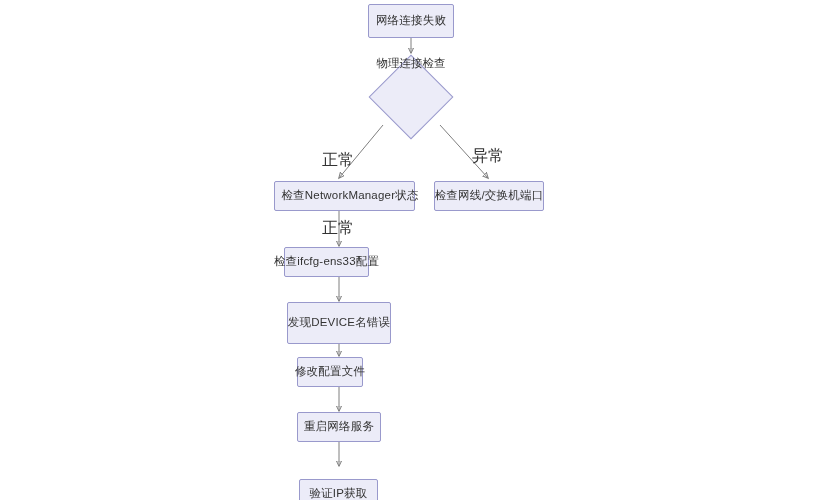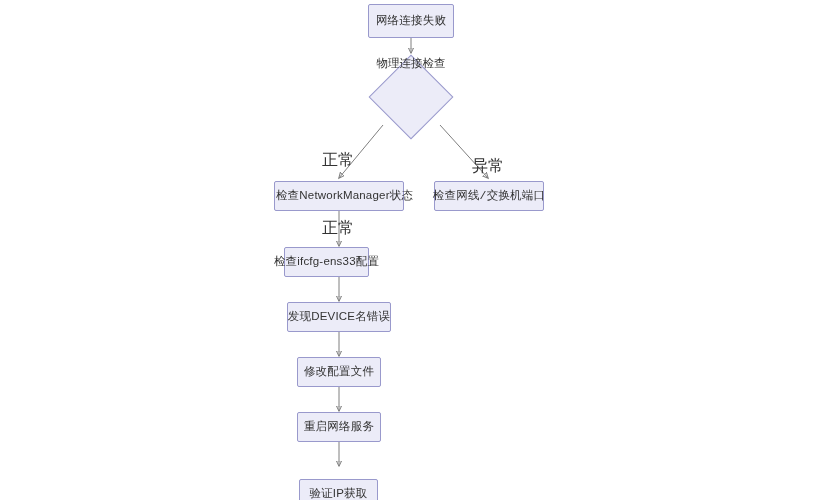--- a/index.html
+++ b/index.html
@@ -114,47 +114,47 @@
 
   <div class="node" style="left:368px; top:4px; width:86px; height:34px;">
     <span class="node-label">网络连接失败</span>
   </div>
 
   <div class="decision-wrap" style="left:353px; top:56px; width:116px; height:82px;">
     <div class="decision-shape" style="width:58px; height:58px;"></div>
     <span class="decision-label">物理连接检查</span>
   </div>
 
-  <div class="node" style="left:274px; top:181px; width:130px; height:30px;padding-left:11px;">
+  <div class="node" style="left:274px; top:181px; width:141px; height:30px;padding-left:11px;">
     <span class="node-label">检查NetworkManager状态</span>
   </div>
 
-  <div class="node" style="left:434px; top:181px; width:110px; height:30px;font-family:Liberation Mono, monospace;">
+  <div class="node" style="left:434px; top:181px; width:110px; height:30px;">
     <span class="node-label">检查网线/交换机端口</span>
   </div>
 
   <div class="node" style="left:284px; top:247px; width:85px; height:30px;">
     <span class="node-label">检查ifcfg-ens33配置</span>
   </div>
 
-  <div class="node" style="left:287px; top:302px; width:104px; height:30px;">
+  <div class="node" style="left:287px; top:302px; width:104px; height:42px;">
     <span class="node-label">发现DEVICE名错误</span>
   </div>
 
-  <div class="node" style="left:297px; top:357px; width:84px; height:30px;">
+  <div class="node" style="left:297px; top:357px; width:66px; height:30px;">
     <span class="node-label">修改配置文件</span>
   </div>
 
   <div class="node" style="left:297px; top:412px; width:84px; height:30px;">
     <span class="node-label">重启网络服务</span>
   </div>
 
   <div class="node" style="left:299px; top:467px; width:79px; height:30px;margin-top:12px;">
     <span class="node-label">验证IP获取</span>
   </div>
 
   <span class="edge-label" style="left:322px; top:150px;">正常</span>
 
-  <span class="edge-label" style="left:472px; top:156px;">异常</span>
+  <span class="edge-label" style="left:472px; top:146px;">异常</span>
 
   <span class="edge-label" style="left:322px; top:218px;">正常</span>
 
 </div>
 
 </body></html>

